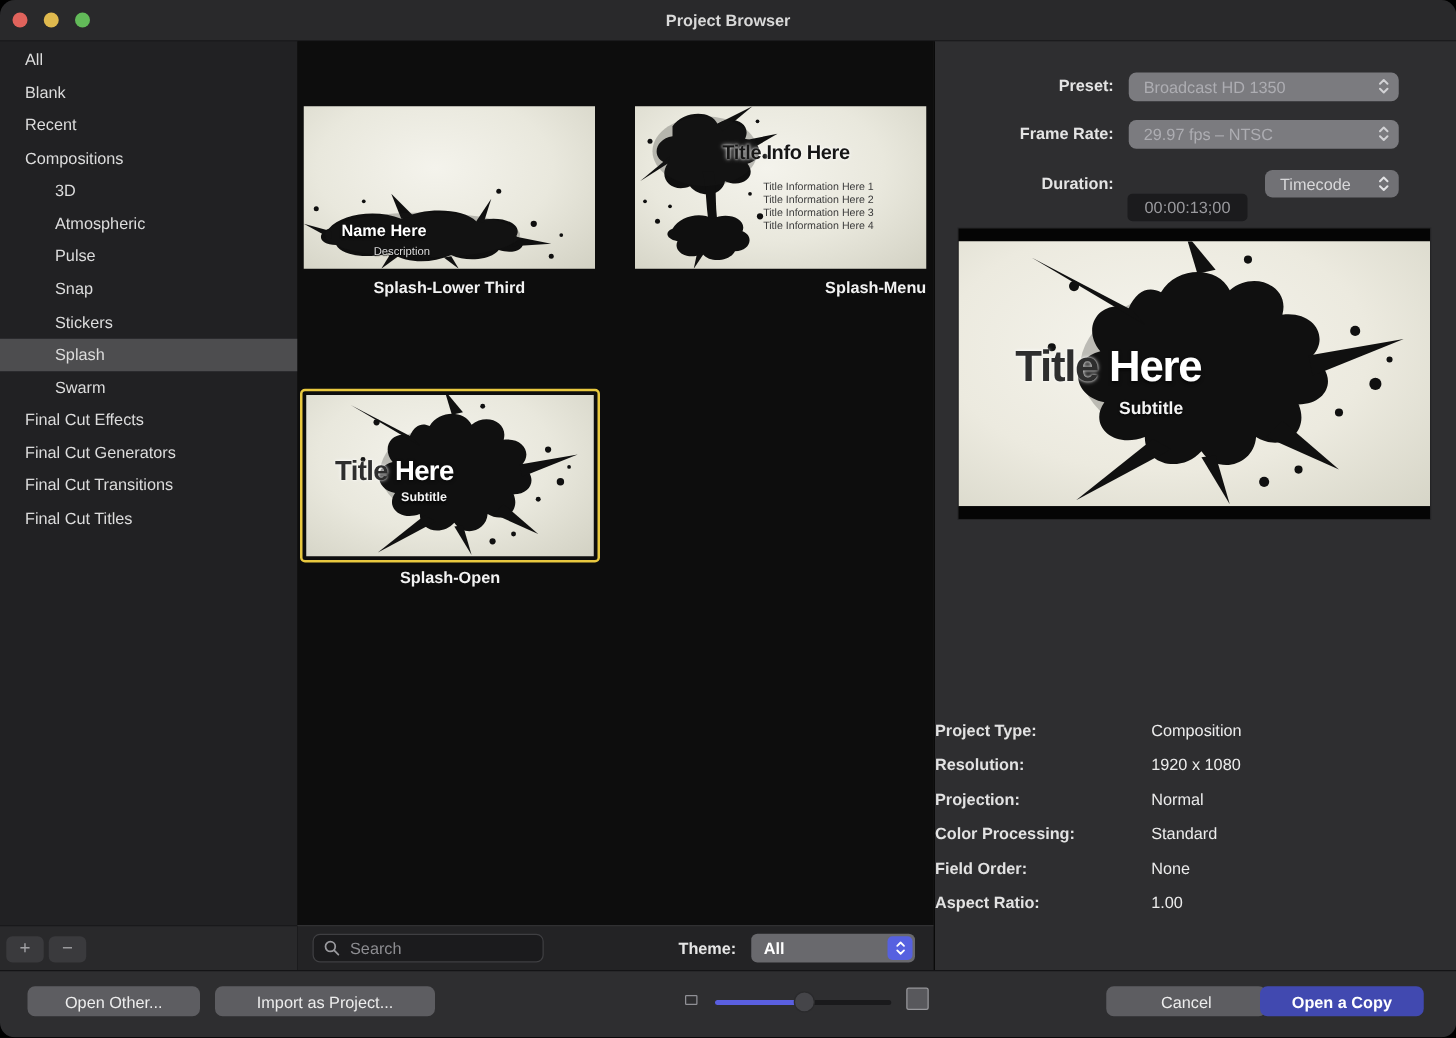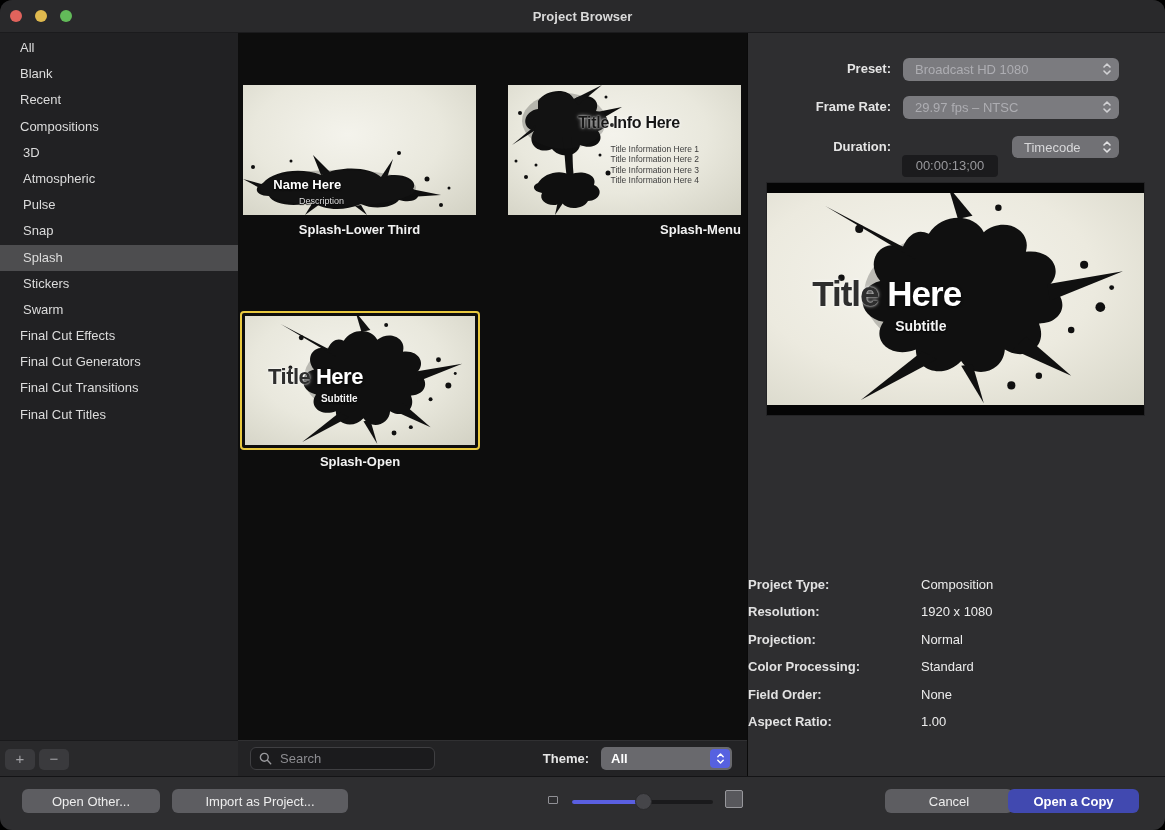--- a/index.html
+++ b/index.html
@@ -14,21 +14,21 @@
   .traffic{position:absolute;left:10px;top:10px;display:flex;gap:13px;}
   .light{width:12px;height:12px;border-radius:50%;display:inline-block;}
   .light.red{background:#e0635c;}
   .light.yellow{background:#dfb94e;}
   .light.green{background:#62ba59;}
   .win-title{height:33px;line-height:33px;text-align:center;font-size:13px;font-weight:bold;color:#d9d9d9;}
   
   .sidebar{position:absolute;left:0;top:33px;width:238px;bottom:54px;background:#212123;}
   .sideitems{position:absolute;top:2px;left:0;right:0;}
   .sitem{height:26.2px;line-height:26.2px;font-size:13px;color:#dcdcdc;padding-left:20px;white-space:nowrap;}
-  .sitem.lvl1{padding-left:23px;}
+  .sitem.lvl1{padding-left:44px;}
   .sitem.selected{background:#4d4d4f;}
   .side-footer{position:absolute;left:0;right:0;bottom:0;height:36px;background:#29292b;border-top:1px solid #19191b;}
   .btn-pm{position:absolute;top:8px;width:30px;height:21px;background:#3a3a3d;border-radius:5px;
     color:#a2a2a6;font-size:15px;text-align:center;line-height:19px;}
   .btn-plus{left:5px;}  .btn-minus{left:39px;}
   
   .center{position:absolute;left:238px;top:33px;width:509px;bottom:54px;background:#0d0d0d;}
   .thumb-img{position:absolute;overflow:hidden;
     background:radial-gradient(ellipse at 45% 38%, #f4f3ec 0%, #e9e8dd 52%, #d2d1c3 100%);}
   .thumb-img svg{position:absolute;left:0;top:0;width:100%;height:100%;}
@@ -107,22 +107,22 @@
   <div class="sidebar">
     <div class="sideitems">
       <div class="sitem">All</div>
       <div class="sitem">Blank</div>
       <div class="sitem">Recent</div>
       <div class="sitem">Compositions</div>
       <div class="sitem lvl1">3D</div>
       <div class="sitem lvl1">Atmospheric</div>
       <div class="sitem lvl1">Pulse</div>
       <div class="sitem lvl1">Snap</div>
+      <div class="sitem lvl1">Stickers</div>
       <div class="sitem lvl1 selected">Splash</div>
-      <div class="sitem lvl1">Stickers</div>
       <div class="sitem lvl1">Swarm</div>
       <div class="sitem">Final Cut Effects</div>
       <div class="sitem">Final Cut Generators</div>
       <div class="sitem">Final Cut Transitions</div>
       <div class="sitem">Final Cut Titles</div>
     </div>
     <div class="side-footer">
       <div class="btn-pm btn-plus">+</div>
       <div class="btn-pm btn-minus">−</div>
     </div>
@@ -235,21 +235,21 @@
           </svg>
         </span>
       </div>
     </div>
   </div>
 
   <div class="right">
 
     <div class="insp-label" style="top:28px;">Preset:</div>
     <div class="popup dim" style="left:155px;top:25px;width:216px;">
-      <span>Broadcast HD 1080</span>
+      <span>Broadcast HD 1350</span>
       <span class="chev">
         <svg width="10" height="14" viewBox="0 0 10 14">
           <path d="M2 5 L5 2 L8 5" fill="none" stroke="#d2d2d5" stroke-width="1.6" stroke-linecap="round" stroke-linejoin="round"></path>
           <path d="M2 9 L5 12 L8 9" fill="none" stroke="#d2d2d5" stroke-width="1.6" stroke-linecap="round" stroke-linejoin="round"></path>
         </svg>
       </span>
     </div>
 
     <div class="insp-label" style="top:66px;">Frame Rate:</div>
     <div class="popup dim" style="left:155px;top:63px;width:216px;">

